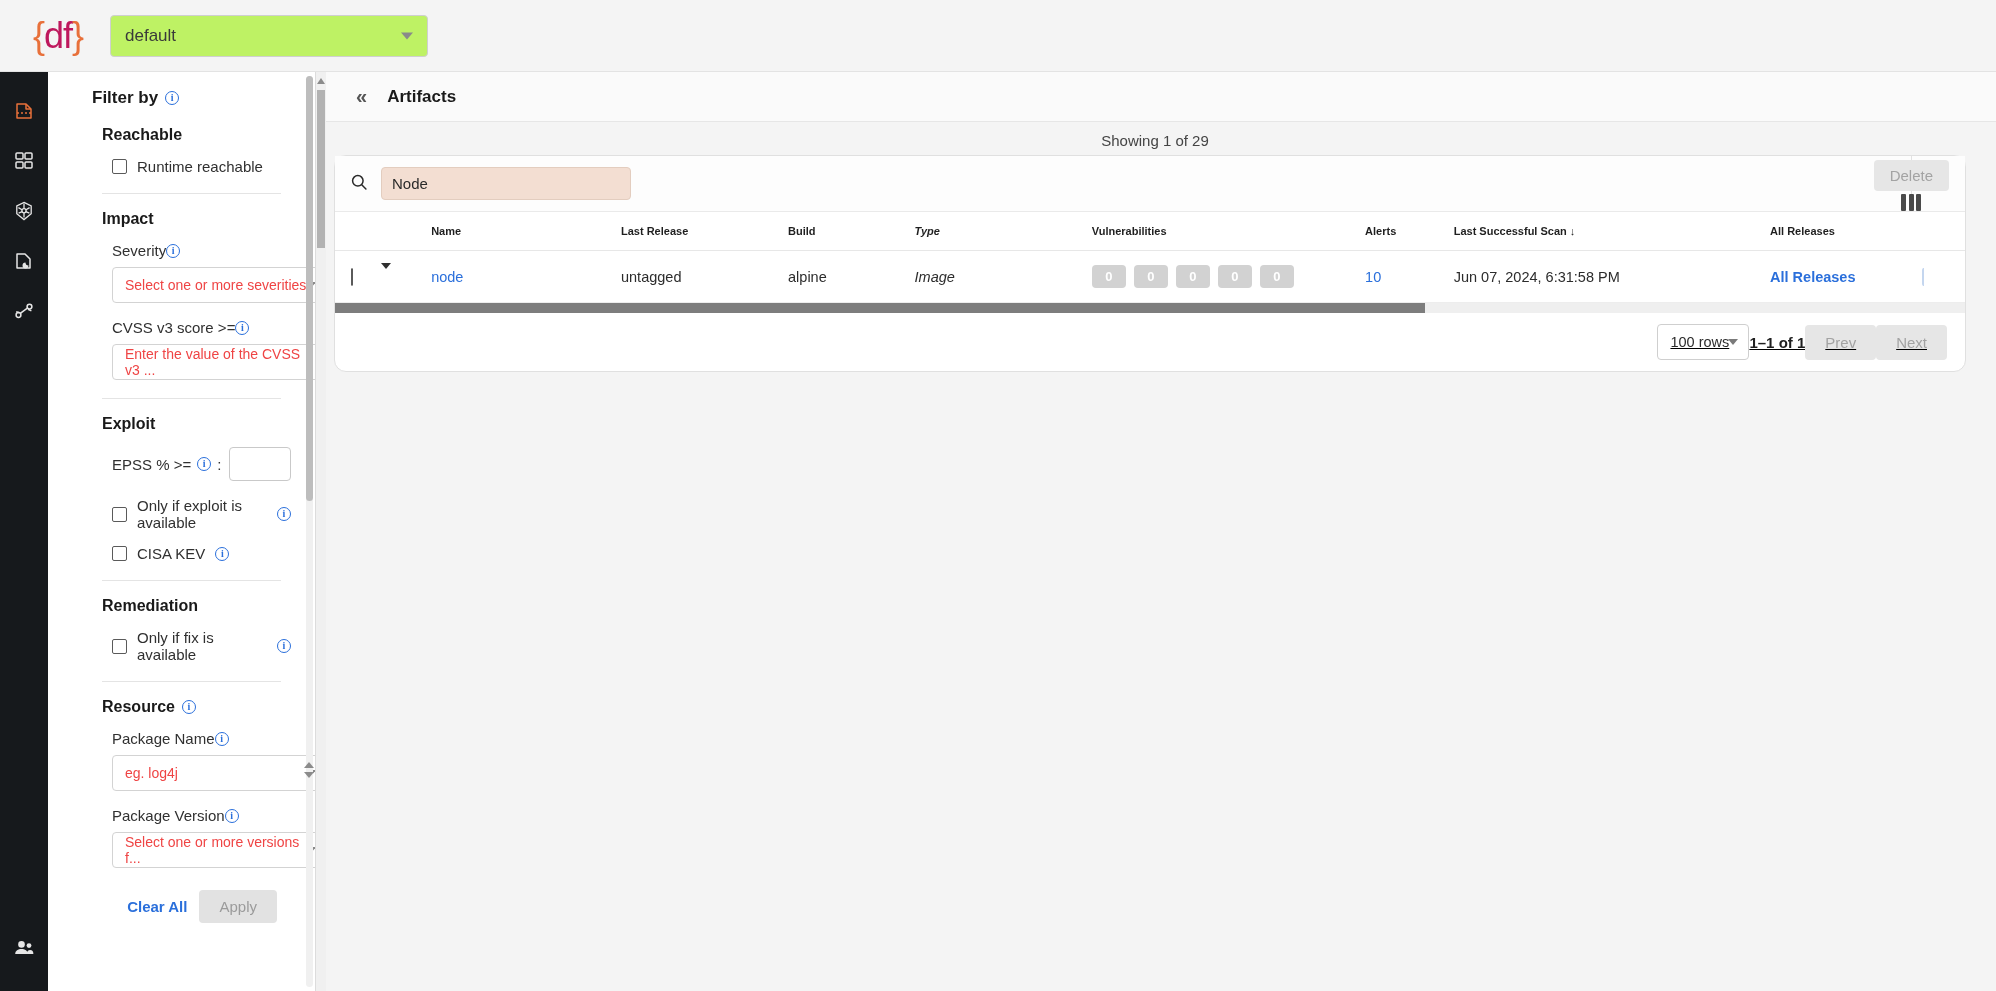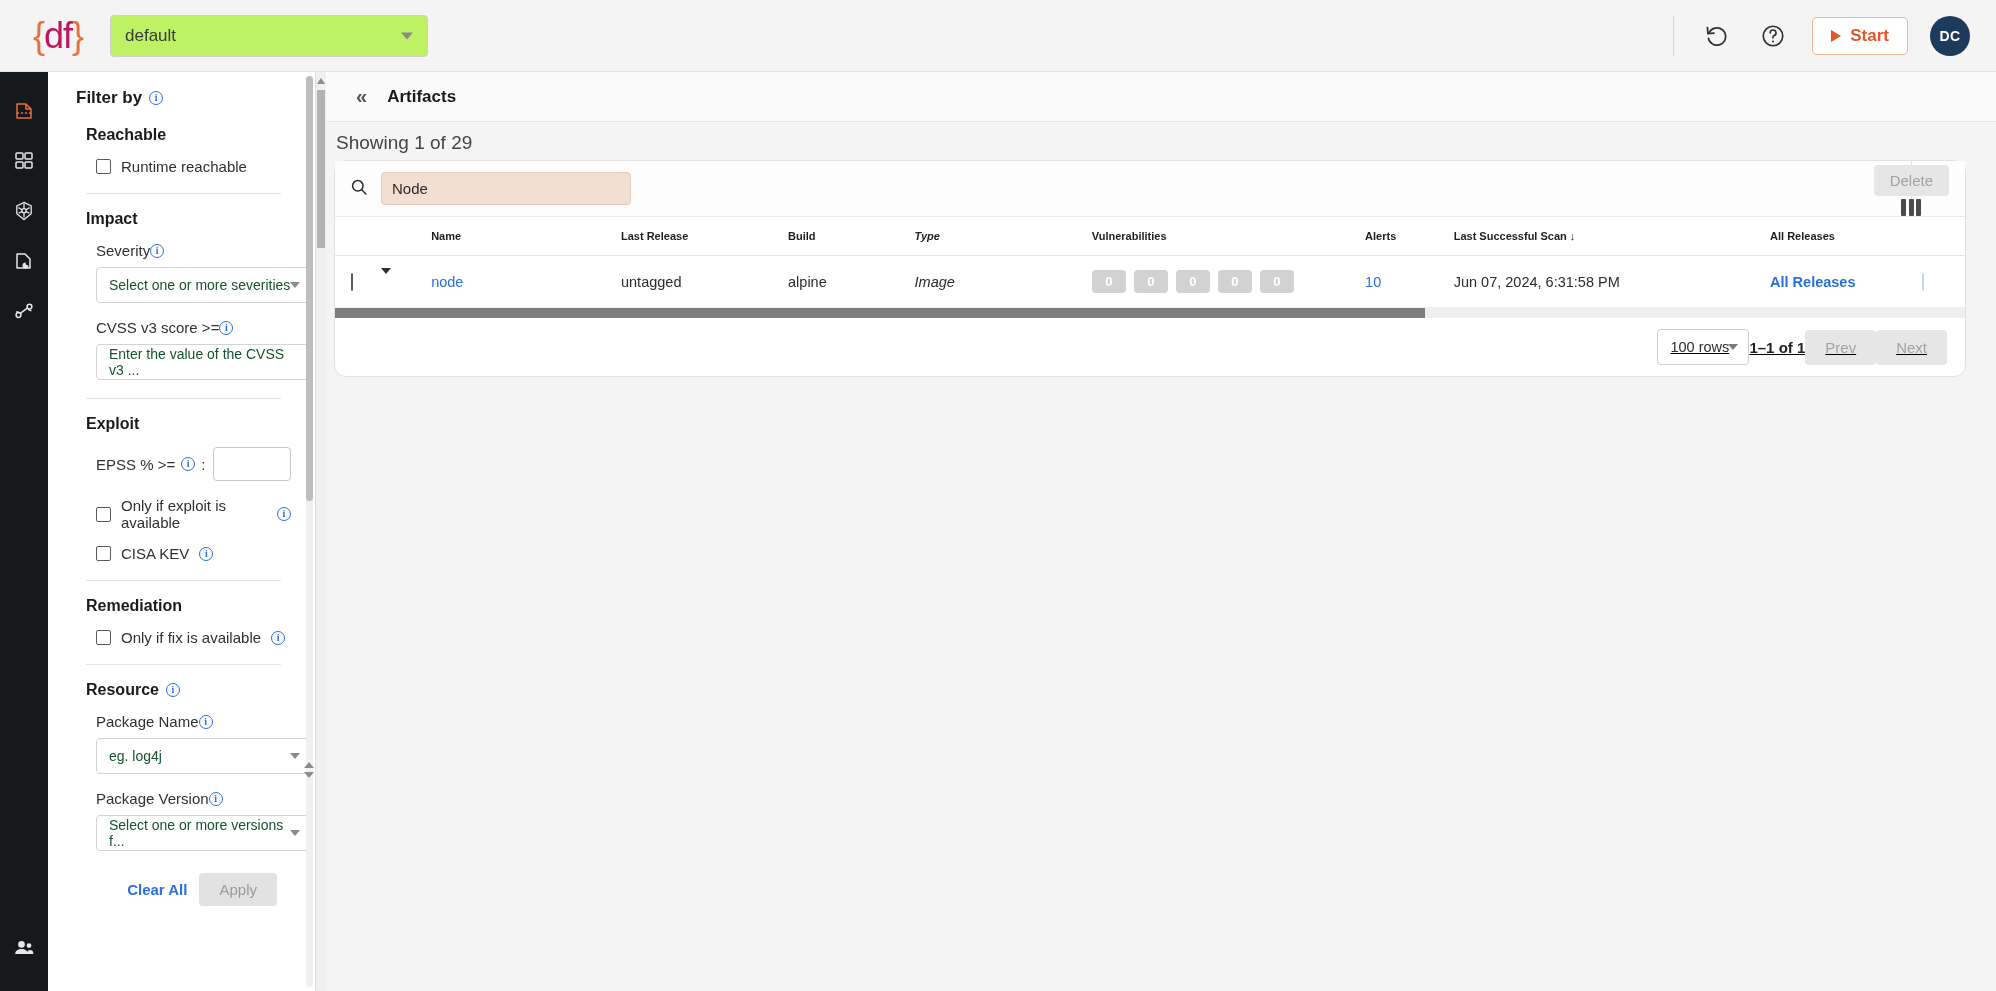--- a/index.html
+++ b/index.html
@@ -84,21 +84,21 @@
   .rail-spacer { flex: 1; }
   .rail-bottom { margin-bottom: 18px; }
 
   
   .filters {
     width: 268px; min-width: 268px; background: #fff;
     border-right: 1px solid #dcdcdc;
     position: relative; overflow: hidden;
     padding: 16px 0 0 0;
   }
-  .filters-inner { padding: 0 24px 0 28px; }
+  .filters-inner { padding: 0 24px 0 28px; margin-left: 16px; }
   .fscroll-track {
     position: absolute; right: 2px; top: 4px; width: 7px; bottom: 4px;
     background: #f0f0f0; border-radius: 4px;
   }
   .fscroll-thumb {
     position: absolute; right: 2px; top: 4px; width: 7px; height: 425px;
     background: #bdbdbd; border-radius: 4px;
   }
   .fscroll-arrow {
     position: absolute; right: 1px; width: 0; height: 0;
@@ -131,21 +131,21 @@
   }
   .info-i {
     width: 14px; height: 14px; min-width: 14px; border-radius: 50%;
     border: 1.3px solid #2a6fdb; color: #2a6fdb;
     font-size: 10px; font-weight: 700; line-height: 12px; text-align: center;
     font-family: "Liberation Serif", serif;
   }
   .f-field {
     height: 36px; border: 1px solid #d3d3d3; border-radius: 4px; background: #fff;
     display: flex; align-items: center; padding: 0 12px;
-    font-size: 14px; color: #14532d; position: relative;
+    font-size: 14px; color: #ef4444; position: relative;
     margin-left: 20px; margin-right: 0; width: 216px;
   }
   .f-field .caret {
     position: absolute; right: 11px; top: 50%; transform: translateY(-50%);
     width: 0; height: 0; border-left: 5px solid transparent; border-right: 5px solid transparent;
     border-top: 6px solid #8a8a8a;
   }
   .epss-row {
     display: flex; align-items: center; gap: 8px; padding-left: 20px; margin-bottom: 16px;
   }
@@ -176,22 +176,22 @@
   .main-header {
     height: 50px; min-height: 50px; background: #fafafa;
     display: flex; align-items: center; gap: 22px;
     padding-left: 30px; border-bottom: 1px solid #e6e6e6;
     margin-left: 10px;
   }
   .collapse-icon { color: #555; font-size: 20px; font-weight: 700; letter-spacing: -2px; }
   .main-title { font-size: 17px; font-weight: 700; color: #1a1a1a; }
 
   .showing {
-    text-align: left; font-size: 19px; color: #444;
-    padding: 10px 8px 6px 0; margin-left: 20px;
+    text-align: center; font-size: 15px; color: #444;
+    padding: 10px 8px 6px 0; margin-left: 6px;
   }
 
   .card {
     background: #fff; border: 1px solid #e0e0e0; border-radius: 12px;
     margin: 0 0 0 18px; width: 1632px; position: relative;
   }
   .card-top {
     height: 56px; display: flex; align-items: center; padding: 0 0 0 14px;
     border-bottom: 1px solid #eaeaea; background: #fdfdfd;
   }
@@ -279,47 +279,20 @@
   <div class="topbar">
     <div class="logo">
       <span class="brace">{</span><span class="df">df</span><span class="brace">}</span>
     </div>
 
     <div class="ns-select">
       <span>default</span>
       <span class="caret"></span>
     </div>
 
-    <div class="top-right">
-      <div class="top-divider"></div>
-
-      <div class="icon-btn">
-        <svg width="26" height="26" viewBox="0 0 24 24" fill="none" stroke="#2f2f2f" stroke-width="1.6" stroke-linecap="round">
-          <path d="M4.5 9.5a8 8 0 1 1-.4 4.6"></path>
-          <polyline points="3.2,4.2 3.6,9.8 9.2,9.4"></polyline>
-        </svg>
-      </div>
-
-      <div class="icon-btn">
-        <svg width="26" height="26" viewBox="0 0 24 24" fill="none" stroke="#2f2f2f" stroke-width="1.5">
-          <circle cx="12" cy="12" r="9"></circle>
-          <path d="M9.4 9.2a2.7 2.7 0 1 1 3.4 2.6c-.6.2-.9.8-.9 1.5v.5" stroke-linecap="round"></path>
-          <circle cx="12" cy="17" r="0.9" fill="#2f2f2f" stroke="none"></circle>
-        </svg>
-      </div>
-
-      <button class="start-btn">
-        <span class="play"></span>
-        <span>Start</span>
-      </button>
-
-      <div class="avatar">
-        <span>DC</span>
-      </div>
-    </div>
   </div>
 
   <div class="body">
 
     <div class="rail">
       <div class="rail-item active">
         <svg width="24" height="24" viewBox="0 0 24 24" fill="none" stroke="#e8703a" stroke-width="1.5" stroke-linejoin="round">
           <path d="M5 5h9l5 5v9H5z"></path>
           <path d="M14 5v5h5"></path>
           <path d="M5 14h14" stroke-dasharray="2 2"></path>

